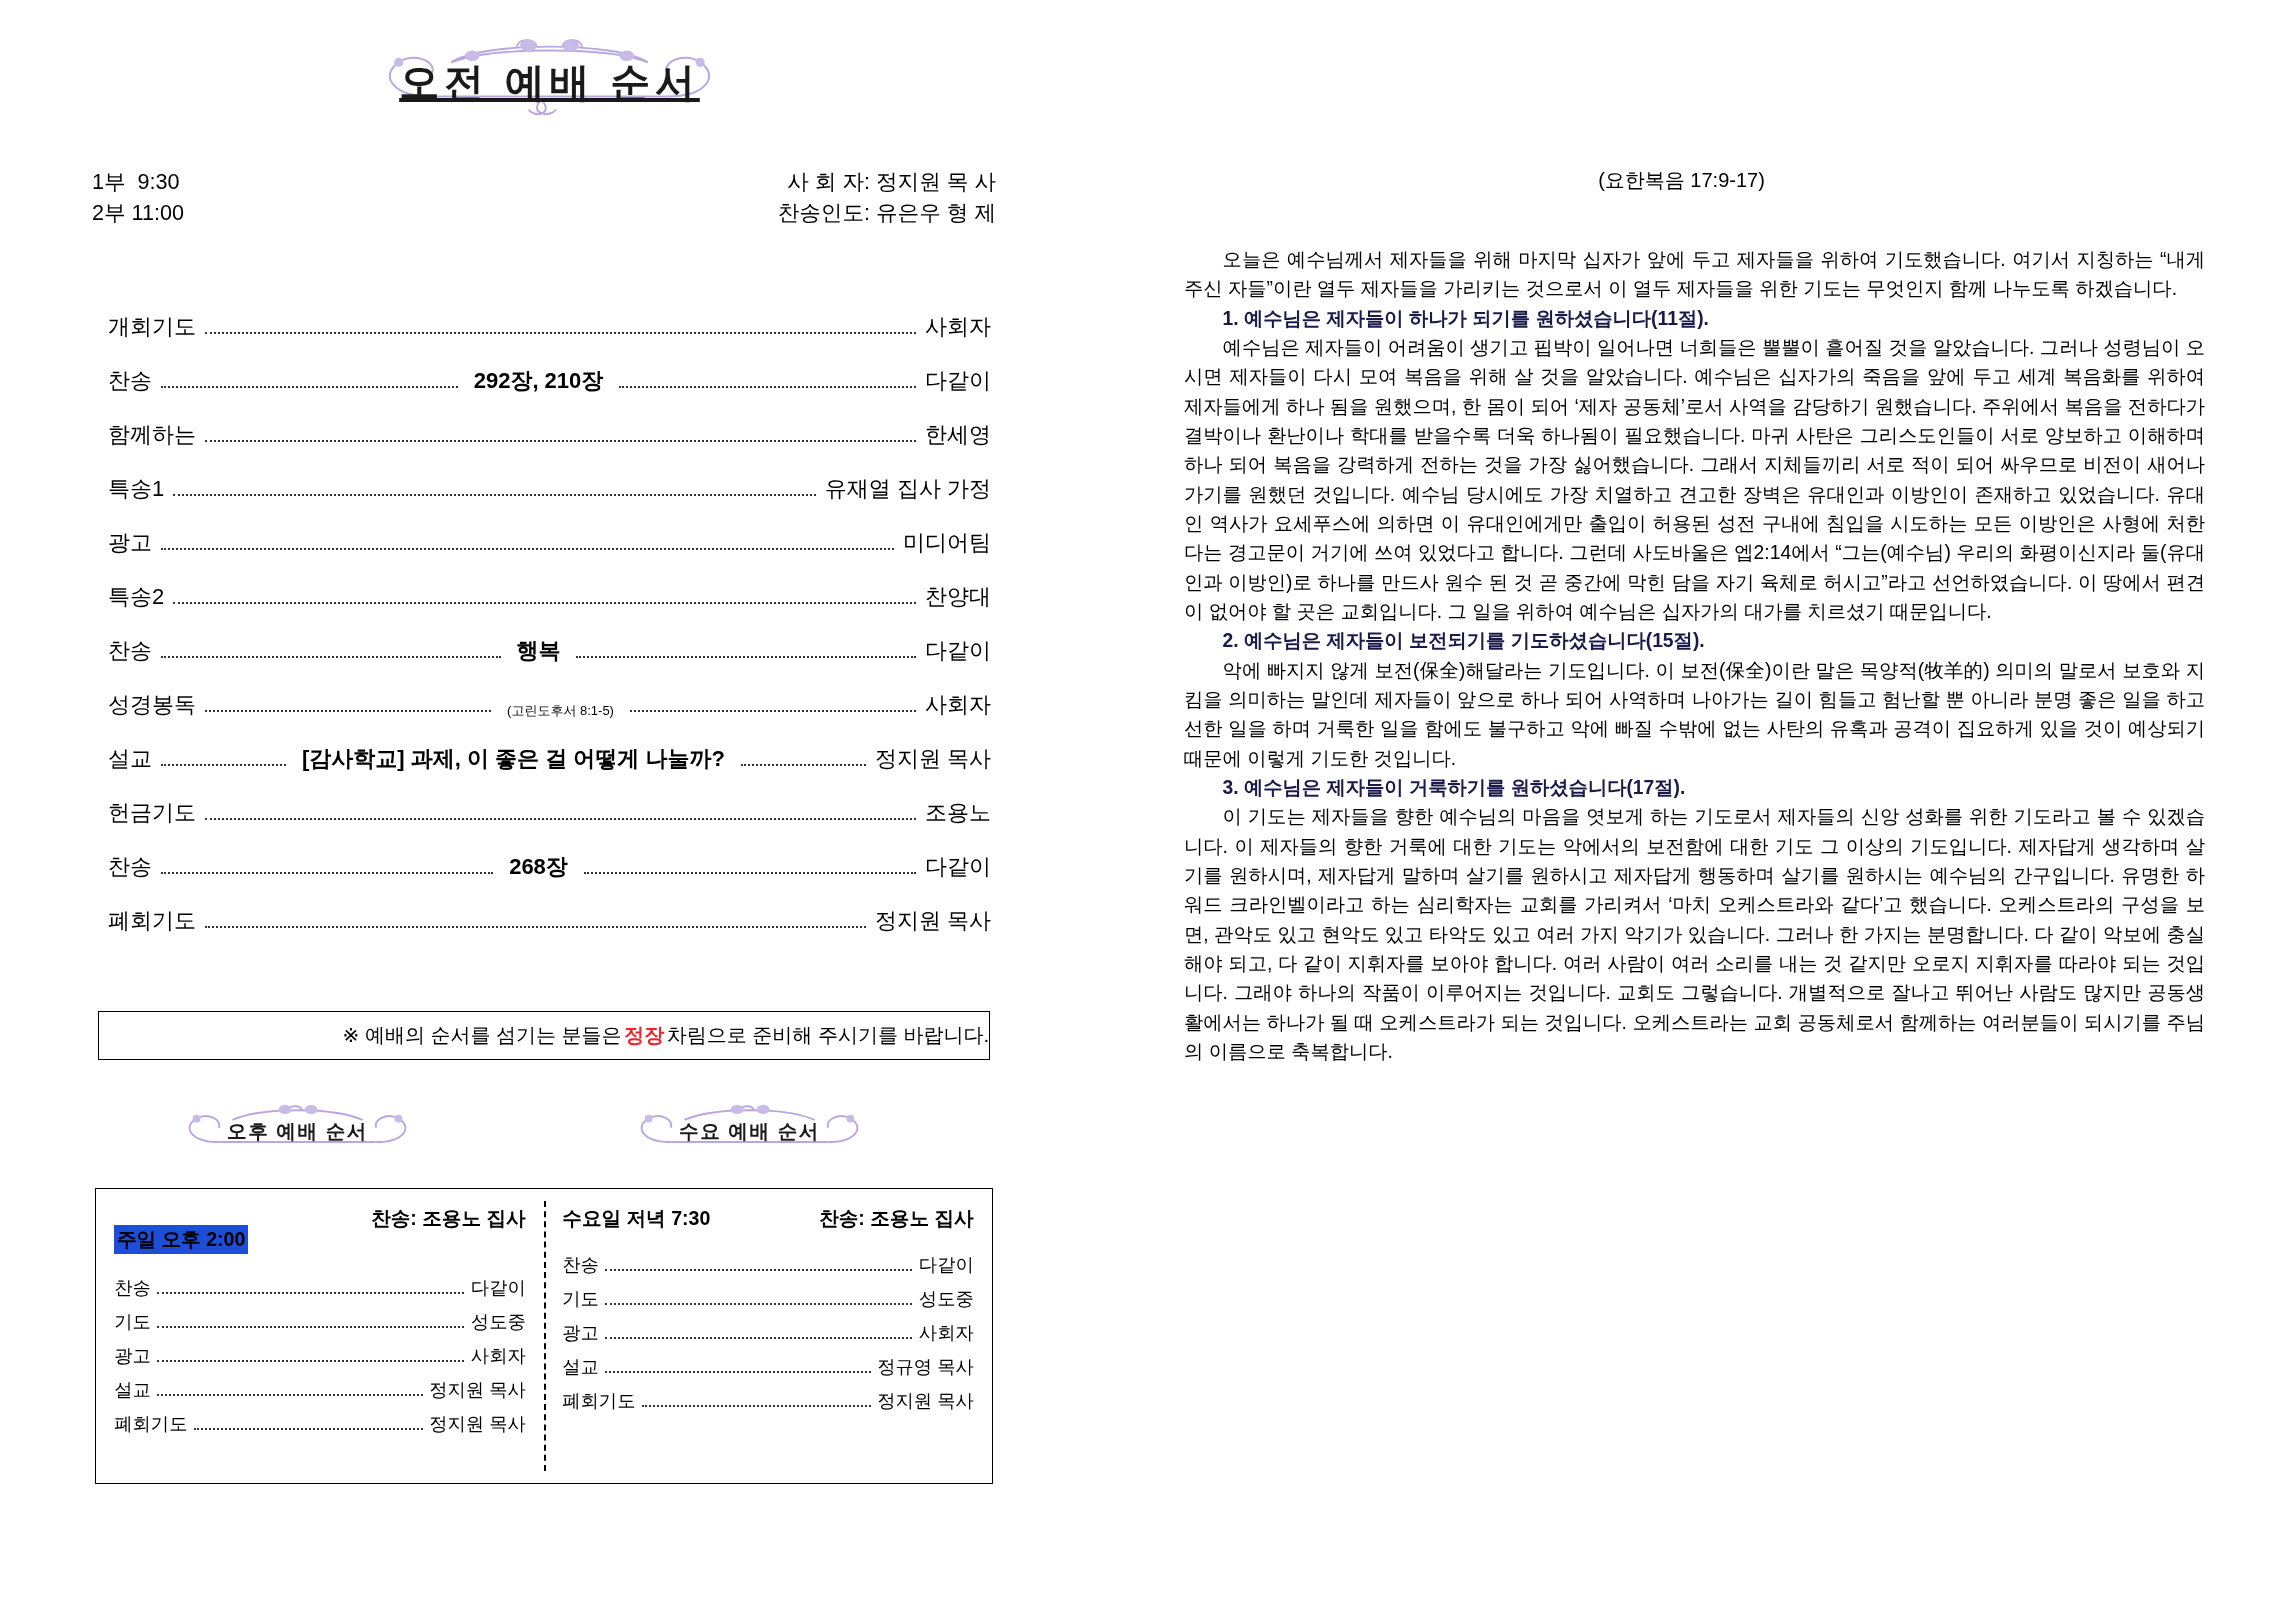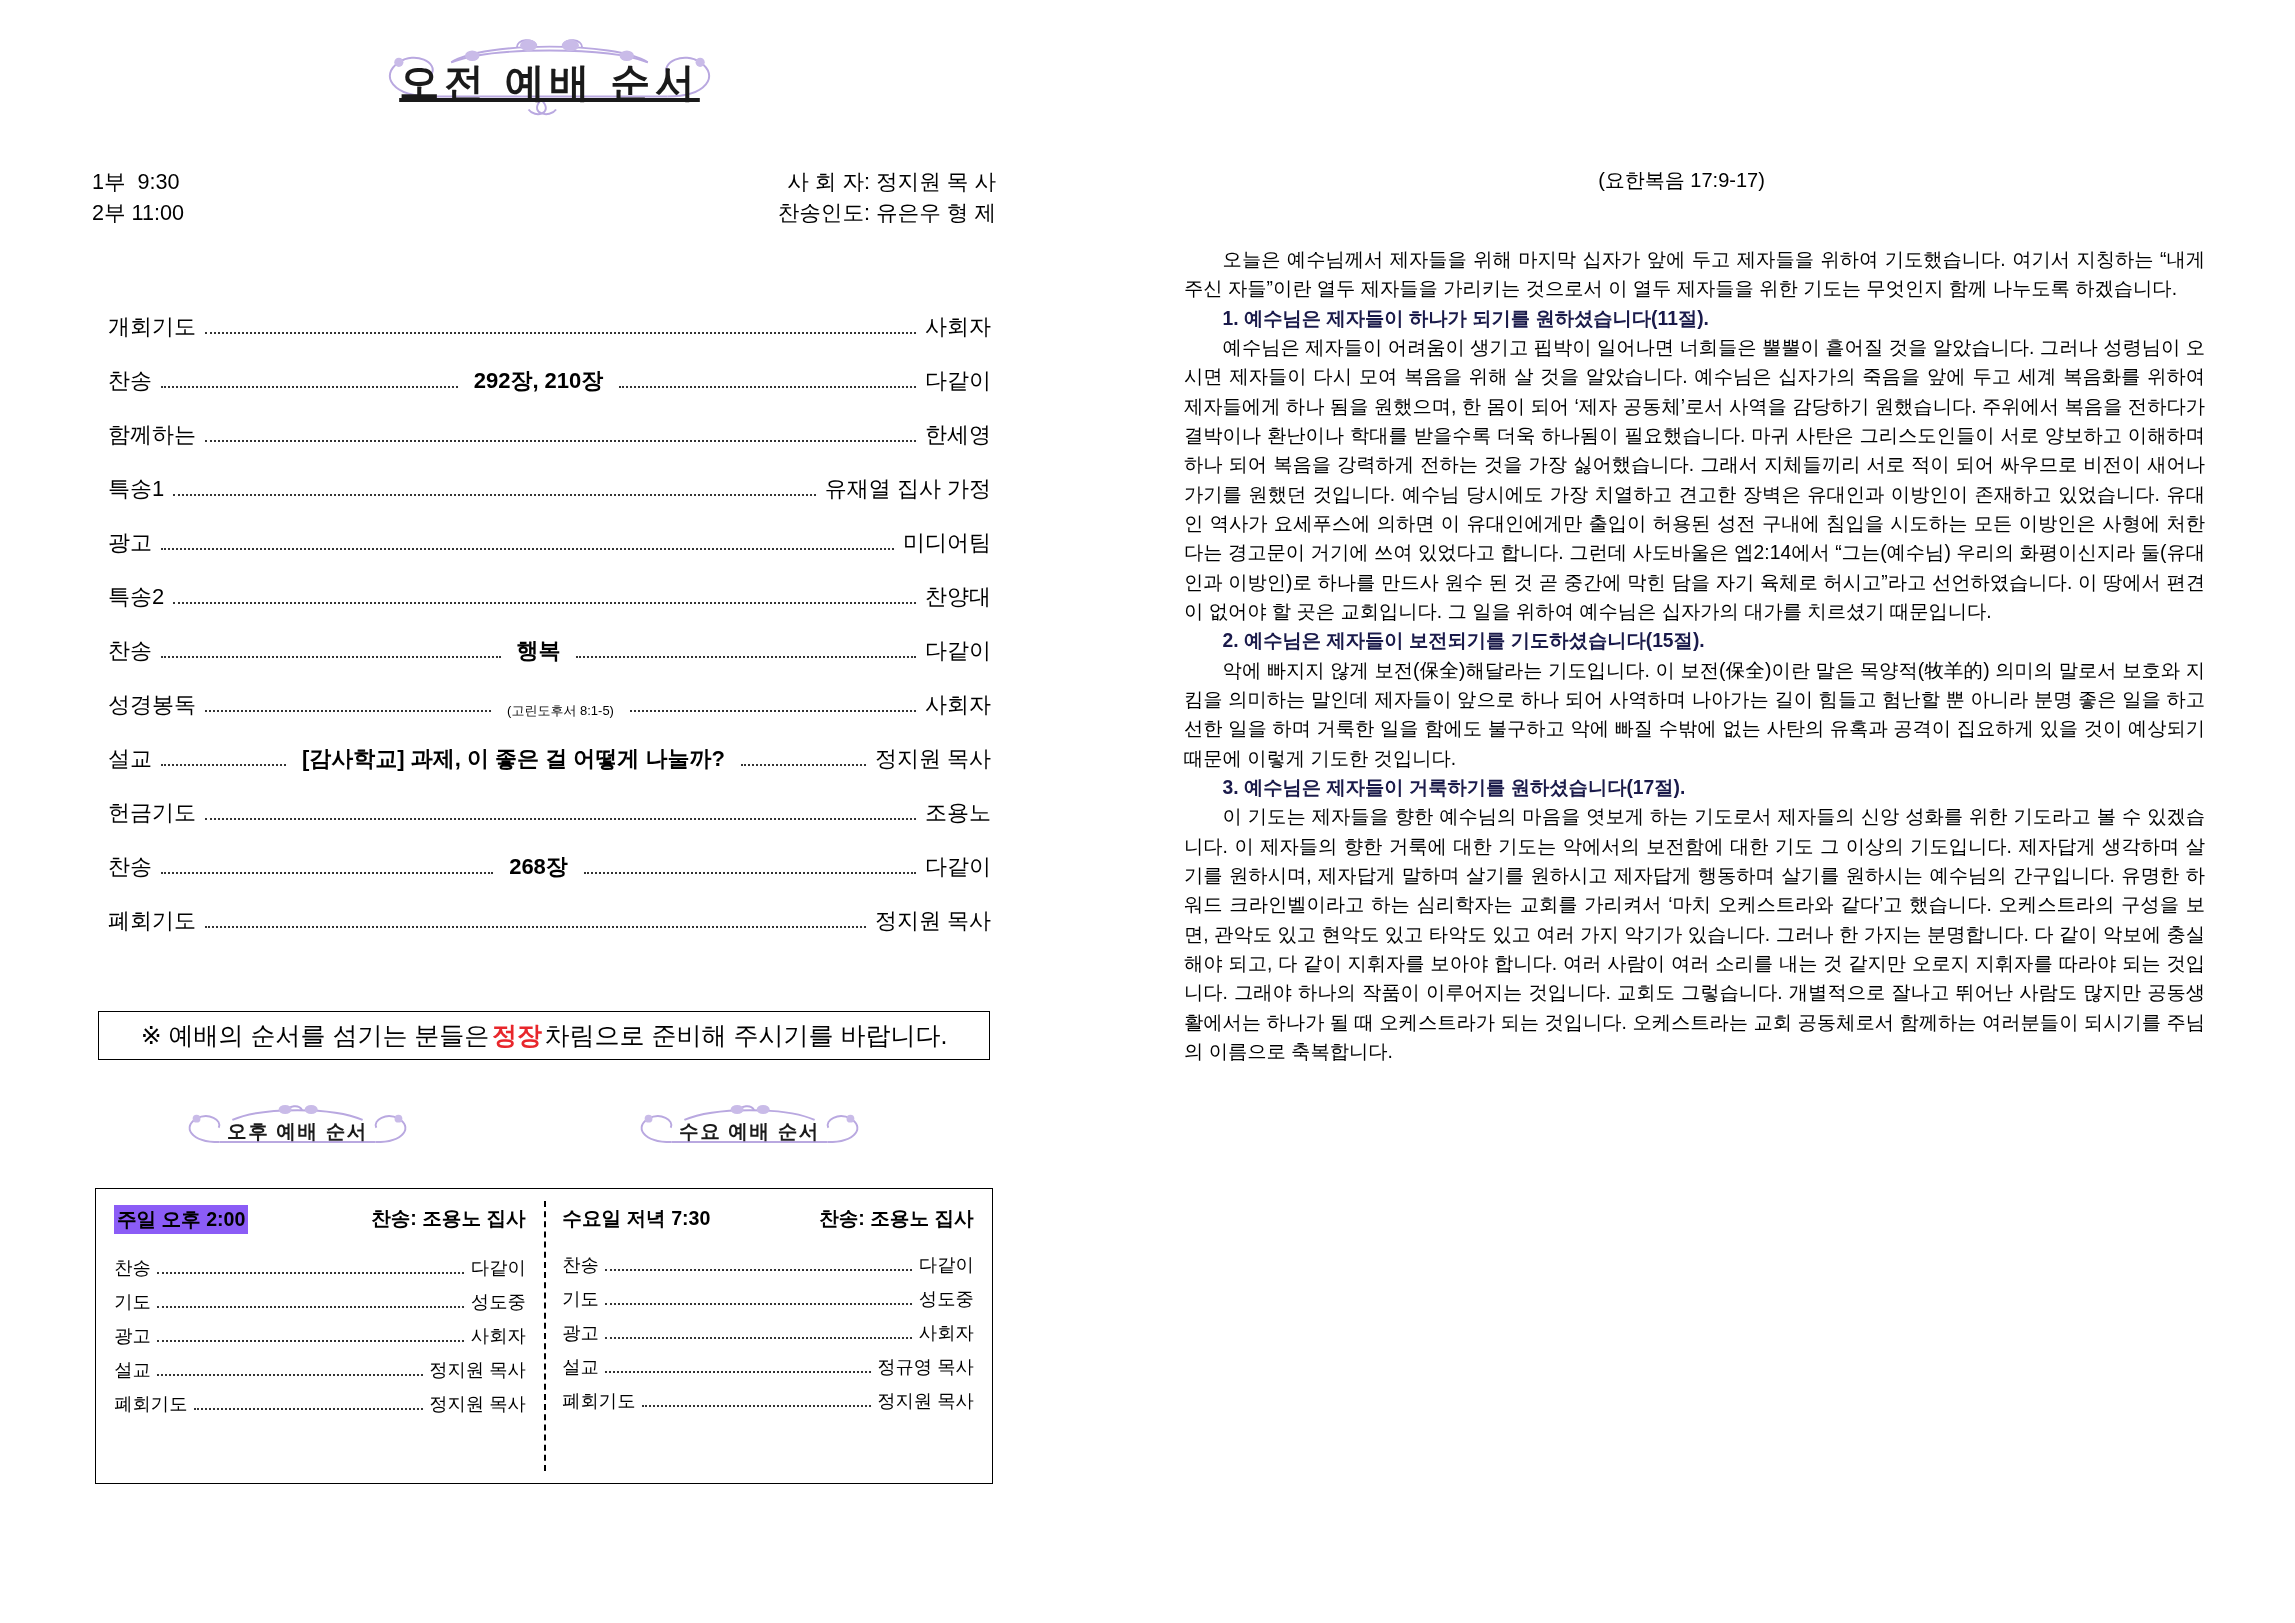--- a/index.html
+++ b/index.html
@@ -61,38 +61,38 @@
   }
   .order-row .mid{
     white-space:nowrap;font-weight:bold;padding:0 6.5px;
   }
   .order-row .mid.small{font-weight:normal;font-size:13px;}
   .order-row .who{white-space:nowrap;}
 
   .notice{
     position:absolute;left:98px;top:1011px;width:890px;height:47px;
     border:1.3px solid #000;
-    display:flex;align-items:center;justify-content:center;
-    font-size:25px;
+    display:flex;align-items:center;justify-content:flex-end;
+    font-size:20px;
   }
   .notice .red{color:#e8262b;font-weight:bold;padding:0 2.6px;}
 
   
   .sched{
     position:absolute;left:95px;top:1188px;width:896px;height:294px;
     border:1.3px solid #000;
     display:flex;
   }
   .sched .col{position:relative;flex:1 1 50%;padding:15.7px 18.3px 0 18.3px;box-sizing:border-box;}
   .sched .divider{
     position:absolute;left:50%;top:11.8px;bottom:11.8px;width:0;
     border-left:2px dashed #000;
   }
   .sched .head{display:flex;justify-content:space-between;font-size:19.6px;font-weight:bold;margin-bottom:11.8px;}
-  .sched .head .hl{background:#8b5cf6;padding:1.3px 2.6px;}
+  .sched .head .hl{background:#1d4ed8;padding:1.3px 2.6px;margin-top:20px;}
   .sched .srow{display:flex;align-items:flex-end;font-size:18.3px;height:34px;}
   .sched .srow .sl{white-space:nowrap;}
   .sched .srow .sdots{flex:1 1 auto;border-bottom:2px dotted #333;margin:0 6.5px 6.5px 6.5px;height:0.7px;}
   .sched .srow .sw{white-space:nowrap;}
 
   
   .right{position:absolute;left:1171px;top:0;width:1060px;height:1623px;}
   .r-title{position:absolute;left:0;top:121px;width:1021px;text-align:center;font-size:26px;font-weight:bold;}
   .r-sub{position:absolute;left:0;top:167px;width:1021px;text-align:center;font-size:20px;}
 

